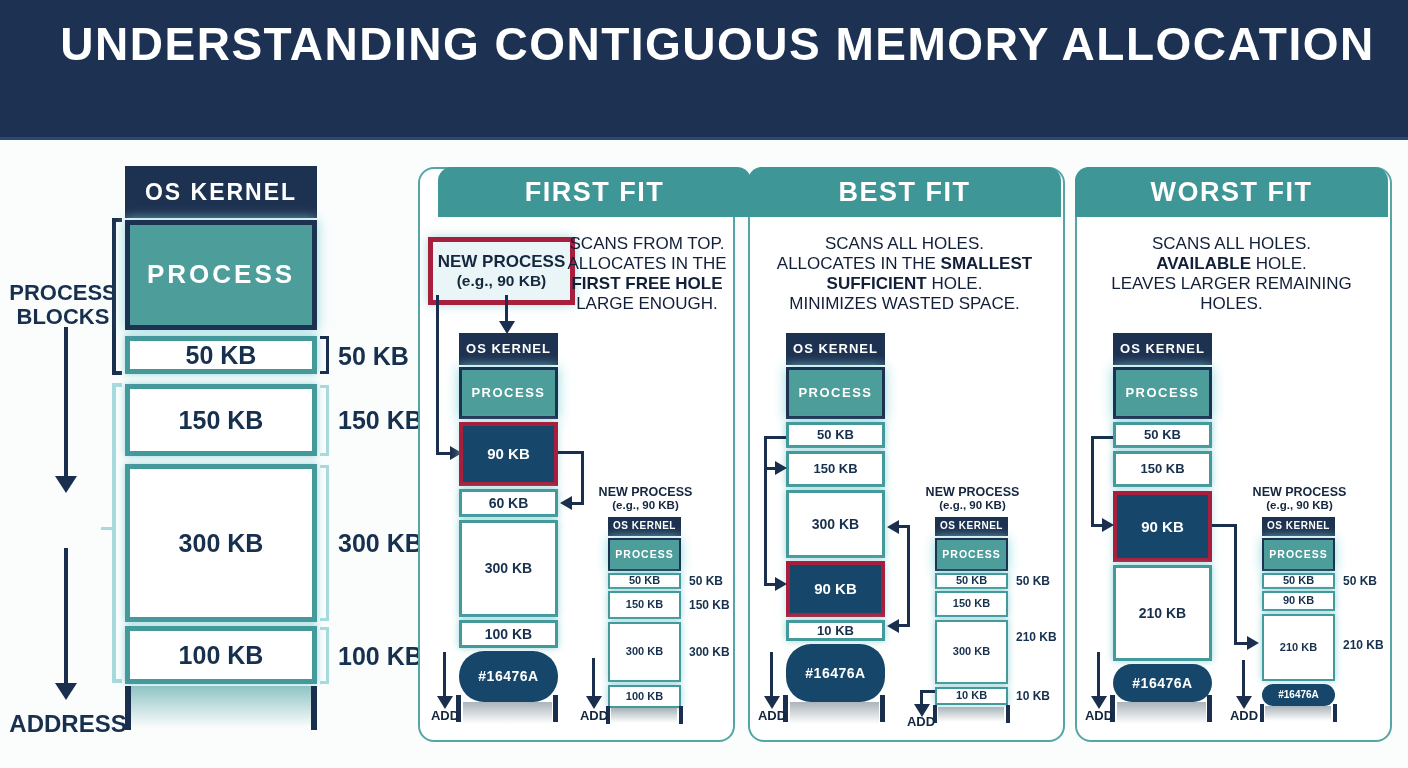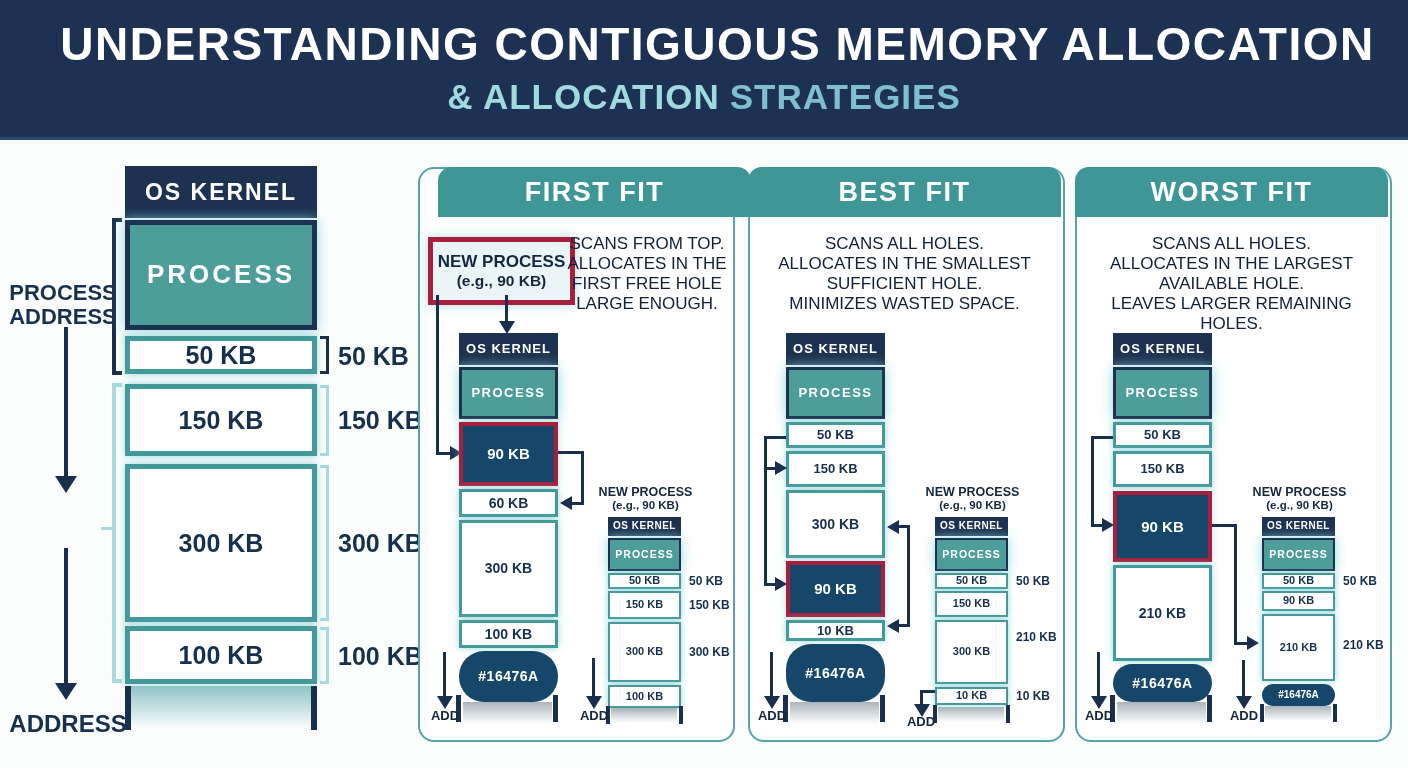--- a/index.html
+++ b/index.html
@@ -34,45 +34,42 @@
   .brk-l-teal{border-left:4px solid #a7dadd;border-top:4px solid #a7dadd;border-bottom:4px solid #a7dadd;}
   .brk-r-navy{border-right:3px solid #1a2f4e;border-top:3px solid #1a2f4e;border-bottom:3px solid #1a2f4e;}
   .brk-r-teal{border-right:3px solid #a7dadd;border-top:3px solid #a7dadd;border-bottom:3px solid #a7dadd;}
   
   .panel{position:absolute;top:167px;width:313px;height:571px;background:#ffffff;
          border:2px solid #55a5a7;border-radius:16px;}
   .phead{position:absolute;top:167px;width:313px;height:50px;background:#3f9697;
          border-radius:14px 14px 0 0;display:flex;align-items:center;justify-content:center;
          color:#ffffff;font-weight:bold;font-size:27px;letter-spacing:1.5px;}
   .desc{position:absolute;text-align:center;font-size:17px;line-height:20px;color:#111f38;}
-  .desc b{font-weight:normal;}
+  .desc b{font-weight:bold;}
   .npbox{position:absolute;left:428px;top:237px;width:137px;height:58px;background:#eaf5f7;
          border:5px solid #a81f3e;box-shadow:0 0 10px rgba(150,210,215,.8);
          display:flex;flex-direction:column;align-items:center;justify-content:center;
          font-weight:bold;color:#14273f;}
   .npbox .l1{font-size:17px;}
   .npbox .l2{font-size:15.5px;}
   .cap{position:absolute;text-align:center;font-weight:bold;color:#14273f;}
   .cap .c1{font-size:12.5px;}
   .cap .c2{font-size:11.5px;}
   .addlbl{position:absolute;font-weight:bold;font-size:13px;color:#14273f;text-align:center;}
 </style>
 </head>
 <body>
 
 <div id="app">
 
   <div class="banner">
     <div class="t1">UNDERSTANDING CONTIGUOUS MEMORY ALLOCATION</div>
-    <div class="t2">
-      <span class="accent">&amp; ALLOCATION</span><span class="rest">STRATEGIES</span>
-    </div>
-  </div>
-
-  <div class="slabel" style="left:8px;top:281px;width:110px;text-align:center;font-size:22px;line-height:1.1;">PROCESS ADDRESS</div>
+  </div>
+
+  <div class="slabel" style="left:8px;top:281px;width:110px;text-align:center;font-size:22px;line-height:1.1;">PROCESS BLOCKS</div>
   <div class="ln" style="left:64px;top:327px;width:4px;height:150px;"></div>
   <div class="tri tri-down-big" style="left:55px;top:476px;"></div>
   <div class="ln" style="left:101px;top:527px;width:11px;height:3px;background:#a7dadd;"></div>
   <div class="ln" style="left:64px;top:548px;width:4px;height:136px;"></div>
   <div class="tri tri-down-big" style="left:55px;top:683px;"></div>
   <div class="slabel" style="left:8px;top:710px;width:120px;text-align:center;font-size:24px;">ADDRESS</div>
 
   <div class="brk brk-l-navy" style="left:112px;top:218px;width:10px;height:157px;"></div>
   <div class="brk brk-l-teal" style="left:112px;top:383px;width:10px;height:300px;"></div>
 
@@ -212,21 +209,20 @@
 
   <div class="ln" style="left:920px;top:690px;width:15px;height:3px;"></div>
   <div class="ln" style="left:920px;top:690px;width:3px;height:16px;"></div>
   <div class="tri tri-down" style="left:914px;top:704px;"></div>
   <div class="addlbl" style="left:901px;top:714px;width:40px;">ADD</div>
 
   <div class="panel" style="left:1075px;"></div>
   <div class="phead" style="left:1075px;">WORST FIT</div>
   <div class="desc" style="left:1082px;top:234px;width:299px;">
     <div><span>SCANS ALL HOLES.</span><b></b><span></span></div>
-    <div><span>ALLOCATES IN THE </span><b>LARGEST</b><span></span></div>
     <div><span></span><b>AVAILABLE</b><span> HOLE.</span></div>
     <div><span>LEAVES LARGER REMAINING HOLES.</span><b></b><span></span></div>
   </div>
 
   <div class="blk kernel" style="left:1113px;top:333px;width:99px;height:32px;font-size:13px;letter-spacing:1px;">OS KERNEL</div>
   <div class="blk proc" style="left:1113px;top:367px;width:99px;height:52px;font-size:13px;letter-spacing:1.5px;">PROCESS</div>
   <div class="blk hole" style="left:1113px;top:422px;width:99px;height:26px;font-size:13px;">50 KB</div>
   <div class="blk hole" style="left:1113px;top:451px;width:99px;height:36px;font-size:13px;">150 KB</div>
   <div class="blk alloc" style="left:1113px;top:491px;width:99px;height:71px;font-size:15px;">90 KB</div>
   <div class="blk hole" style="left:1113px;top:565px;width:99px;height:96px;font-size:14px;">210 KB</div>

